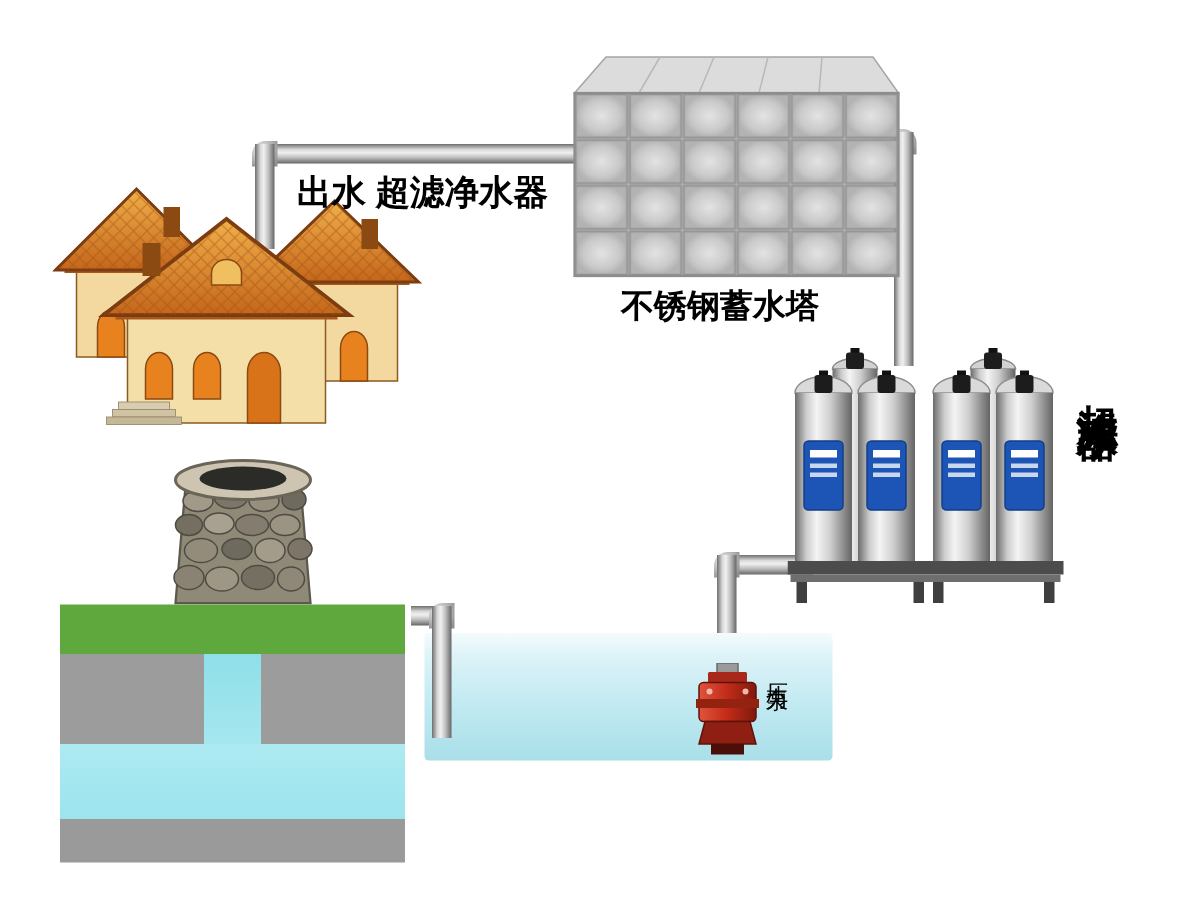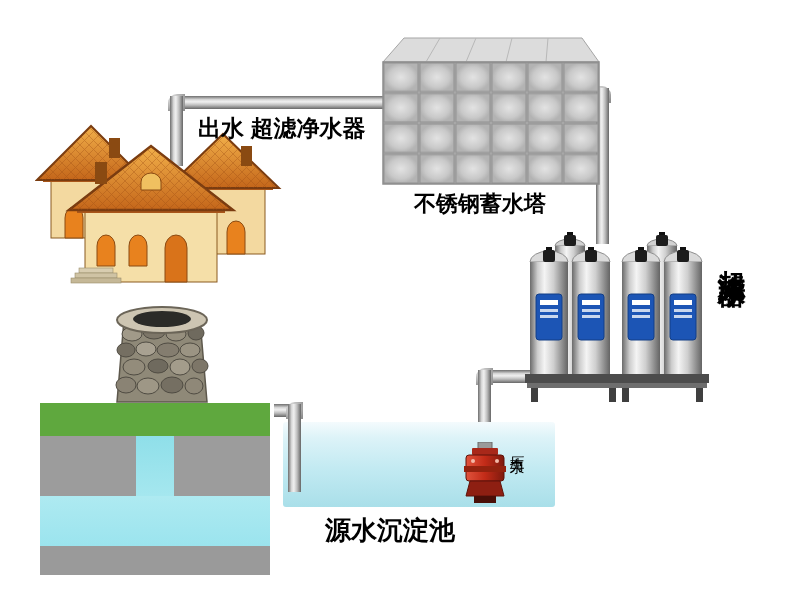--- a/index.html
+++ b/index.html
@@ -226,17 +226,16 @@
     <rect x="0" y="142" width="184" height="9" fill="#4c4c4c"></rect>
     <rect x="2" y="151" width="180" height="5" fill="#6e6e6e"></rect>
     <rect x="6" y="156" width="7" height="14" fill="#3f3f3f"></rect>
     <rect x="84" y="156" width="7" height="14" fill="#3f3f3f"></rect>
     <rect x="97" y="156" width="7" height="14" fill="#3f3f3f"></rect>
     <rect x="171" y="156" width="7" height="14" fill="#3f3f3f"></rect>
   </svg>
 
   <div class="label lbl-outflow">出水 超滤净水器</div>
   <div class="label lbl-tank">不锈钢蓄水塔</div>
-  <div class="label lbl-pool">源水沉淀池</div>
   <div class="label lbl-pump vtext">压力泵</div>
   <div class="label lbl-filter vtext">超滤净水器</div>
 
 </div>
 
 </body></html>

